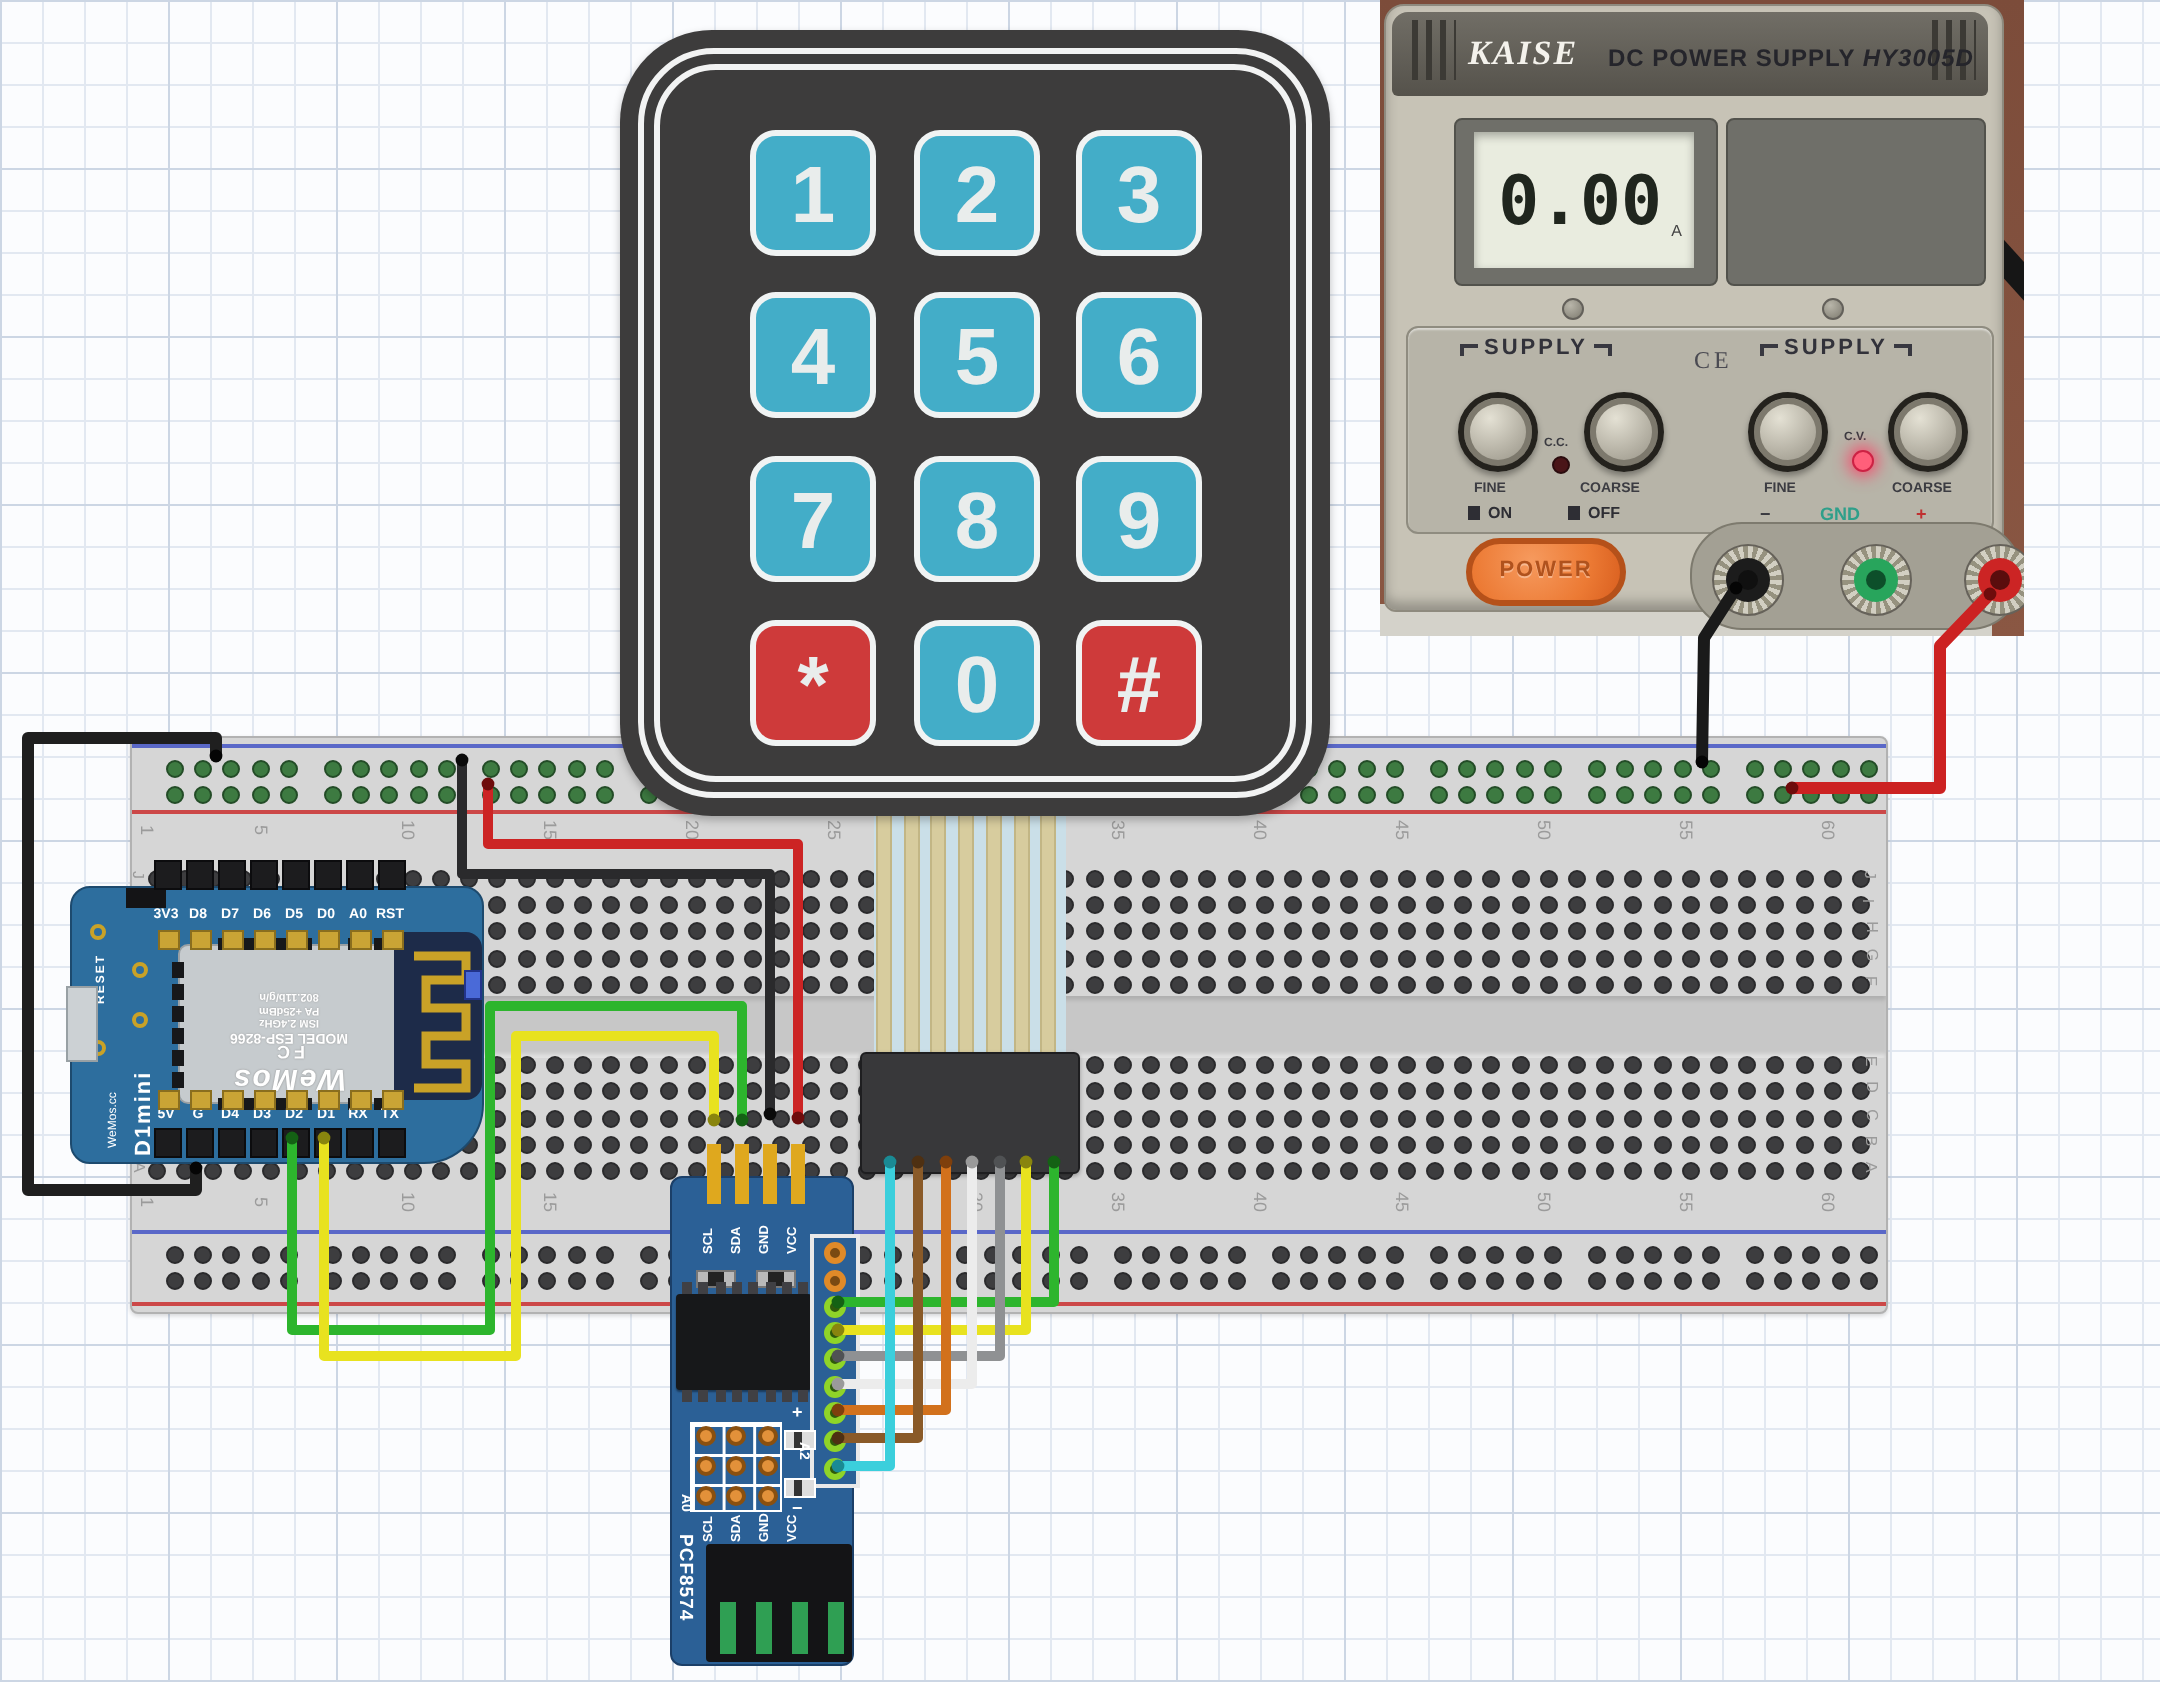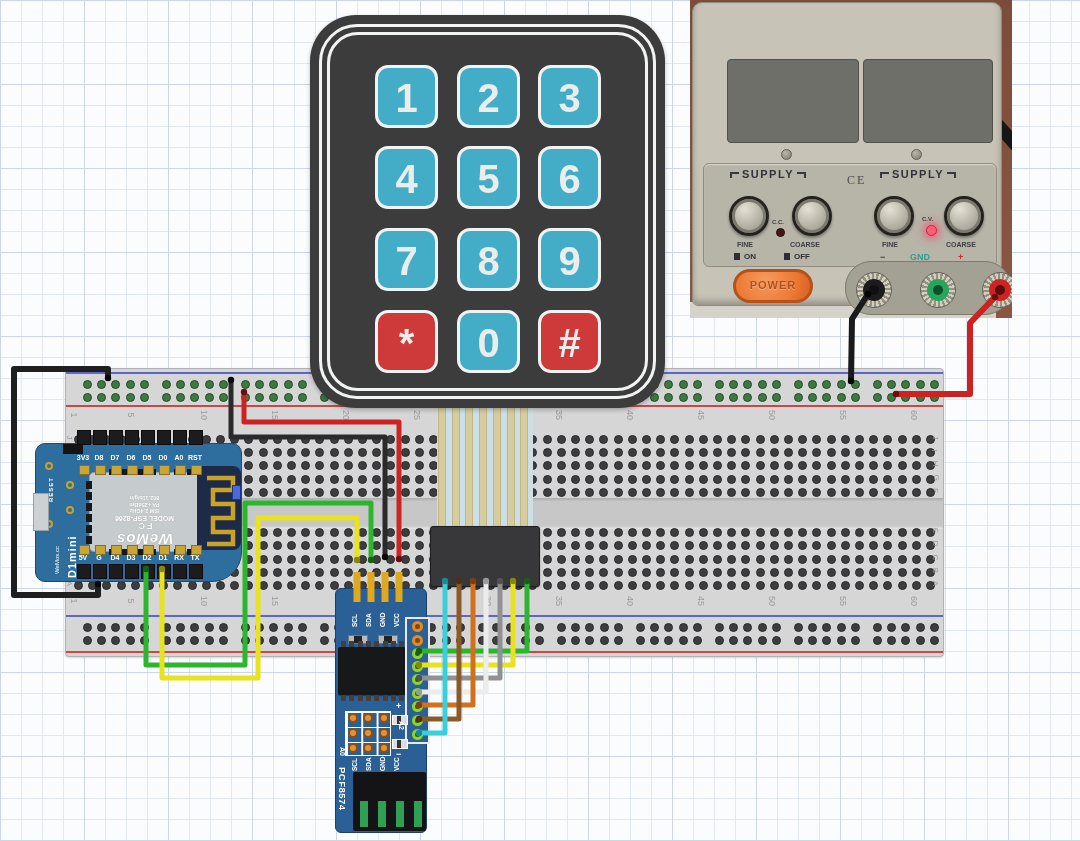--- a/index.html
+++ b/index.html
@@ -1218,22 +1218,35 @@
       <div class="rib-strip" style="left: 55.8px;"></div>
       <div class="rib-strip" style="left: 69.5px;"></div>
       <div class="rib-strip" style="left: 83.2px;"></div>
     </div>
   <div id="kp-conn" class="abs"></div>
 
   <div id="psu" class="abs">
     <div class="psu-desk"></div>
     <div class="psu-cable"></div>
     <div class="psu-case">
+      <div class="psu-bezel">
+        <div class="vent" style="left:6px"></div>
+        <div class="vent" style="left:266px"></div>
+        <span class="psu-brand">KAISE</span>
+        <span class="psu-title">
+          <span>DC POWER SUPPLY</span>
+          <span class="psu-model">HY3005D</span>
+        </span>
+      </div>
 
       <div class="lcd-frame" style="left:34px;width:130px"></div>
+      <div class="lcd" style="left:44px;top:63px;width:110px;height:68px">
+        <div class="lcd-digits" style="position:absolute;right:16px;top:15px;font-size:34px">0.00</div>
+        <div style="position:absolute;right:6px;bottom:14px;font-size:8px;color:#444">A</div>
+      </div>
       <div class="lcd-frame" style="left:170px;width:128px"></div>
 
       <div class="screw" style="left:88px;top:146px"></div>
       <div class="screw" style="left:218px;top:146px"></div>
 
       <div class="psu-panel">
         <div class="bkt" style="left:26px;top:8px">
           <span class="tick tl"></span>
             <span class="bl">SUPPLY</span>
             <span class="tick tr"></span>

